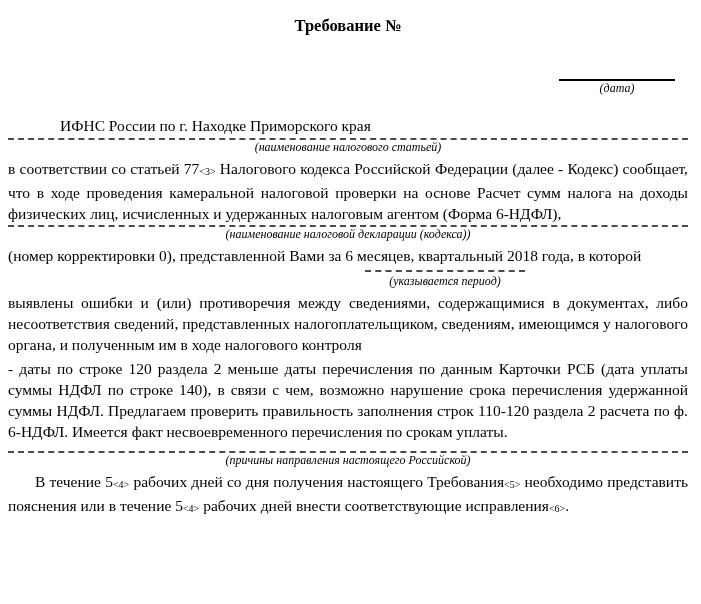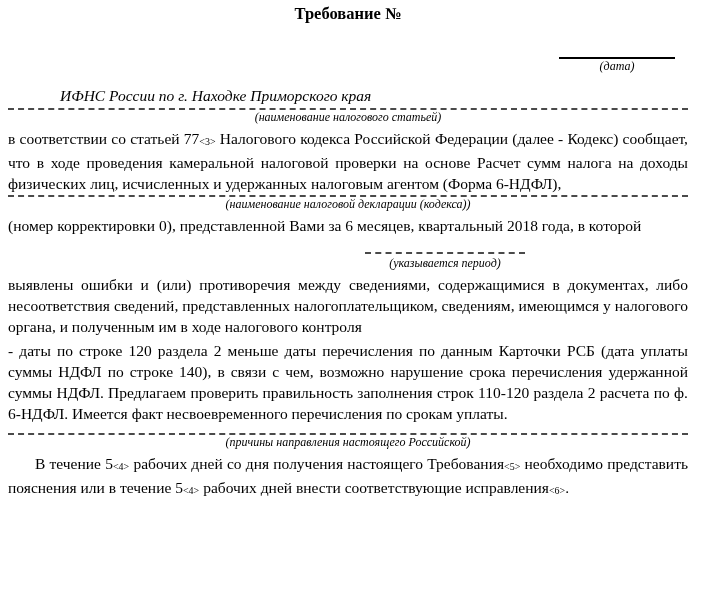--- a/index.html
+++ b/index.html
@@ -1,34 +1,34 @@
 <!DOCTYPE html>
 <html><head>
 <meta charset="utf-8">
 <style>
   html, body { margin:0; padding:0; background:#ffffff; }
   body { width:701px; height:604px; overflow:hidden; }
   .page {
     box-sizing:border-box;
     width:699px; height:604px;
-    padding:4px 11px 0 8px;
+    padding:16px 11px 0 8px;
     font-family:"Liberation Serif","DejaVu Serif",serif;
     font-size:15.5px;
     color:#000;
   }
   .title { text-align:center; font-weight:bold; font-size:16.5px; line-height:20px; }
-  .date-block { width:116px; margin:33px 13px 0 auto; }
+  .date-block { width:116px; margin:43px 13px 0 auto; }
   .date-line { height:0; border-bottom:2px solid #000; }
   .caption { text-align:center; font-style:italic; font-size:12px; line-height:15px; color:#000; }
-  .org-value { margin-top:12px; padding:0 0 3px 52px; line-height:19px; border-bottom:2px dashed #4a4a4a;font-style:italic; }
+  .org-value { margin-top:20px; padding:0 0 3px 52px; line-height:19px; border-bottom:2px dashed #4a4a4a; }
   p.body { margin:3px 0 0 0; line-height:21px; }
   .just { text-align:justify; }
   .fn-marker { font-size:10px; vertical-align:-1px; letter-spacing:0; }
   .decl-line { margin-top:1px; border-bottom:2px dashed #4a4a4a; }
-  .period-block { width:160px; margin:16px 0 0 357px;font-family:Liberation Serif, serif; }
+  .period-block { width:160px; margin:4px 0 0 357px;font-family:Liberation Serif, serif; }
   .period-line { height:0; border-bottom:2px dashed #4a4a4a; margin-bottom:2px; }
   .reasons-line { margin-top:9px; border-bottom:2px dashed #4a4a4a; }
   .final { margin-top:19px; text-indent:27px; }
 </style>
 </head>
 <body>
 
 <div class="page">
 
   <div class="title">

